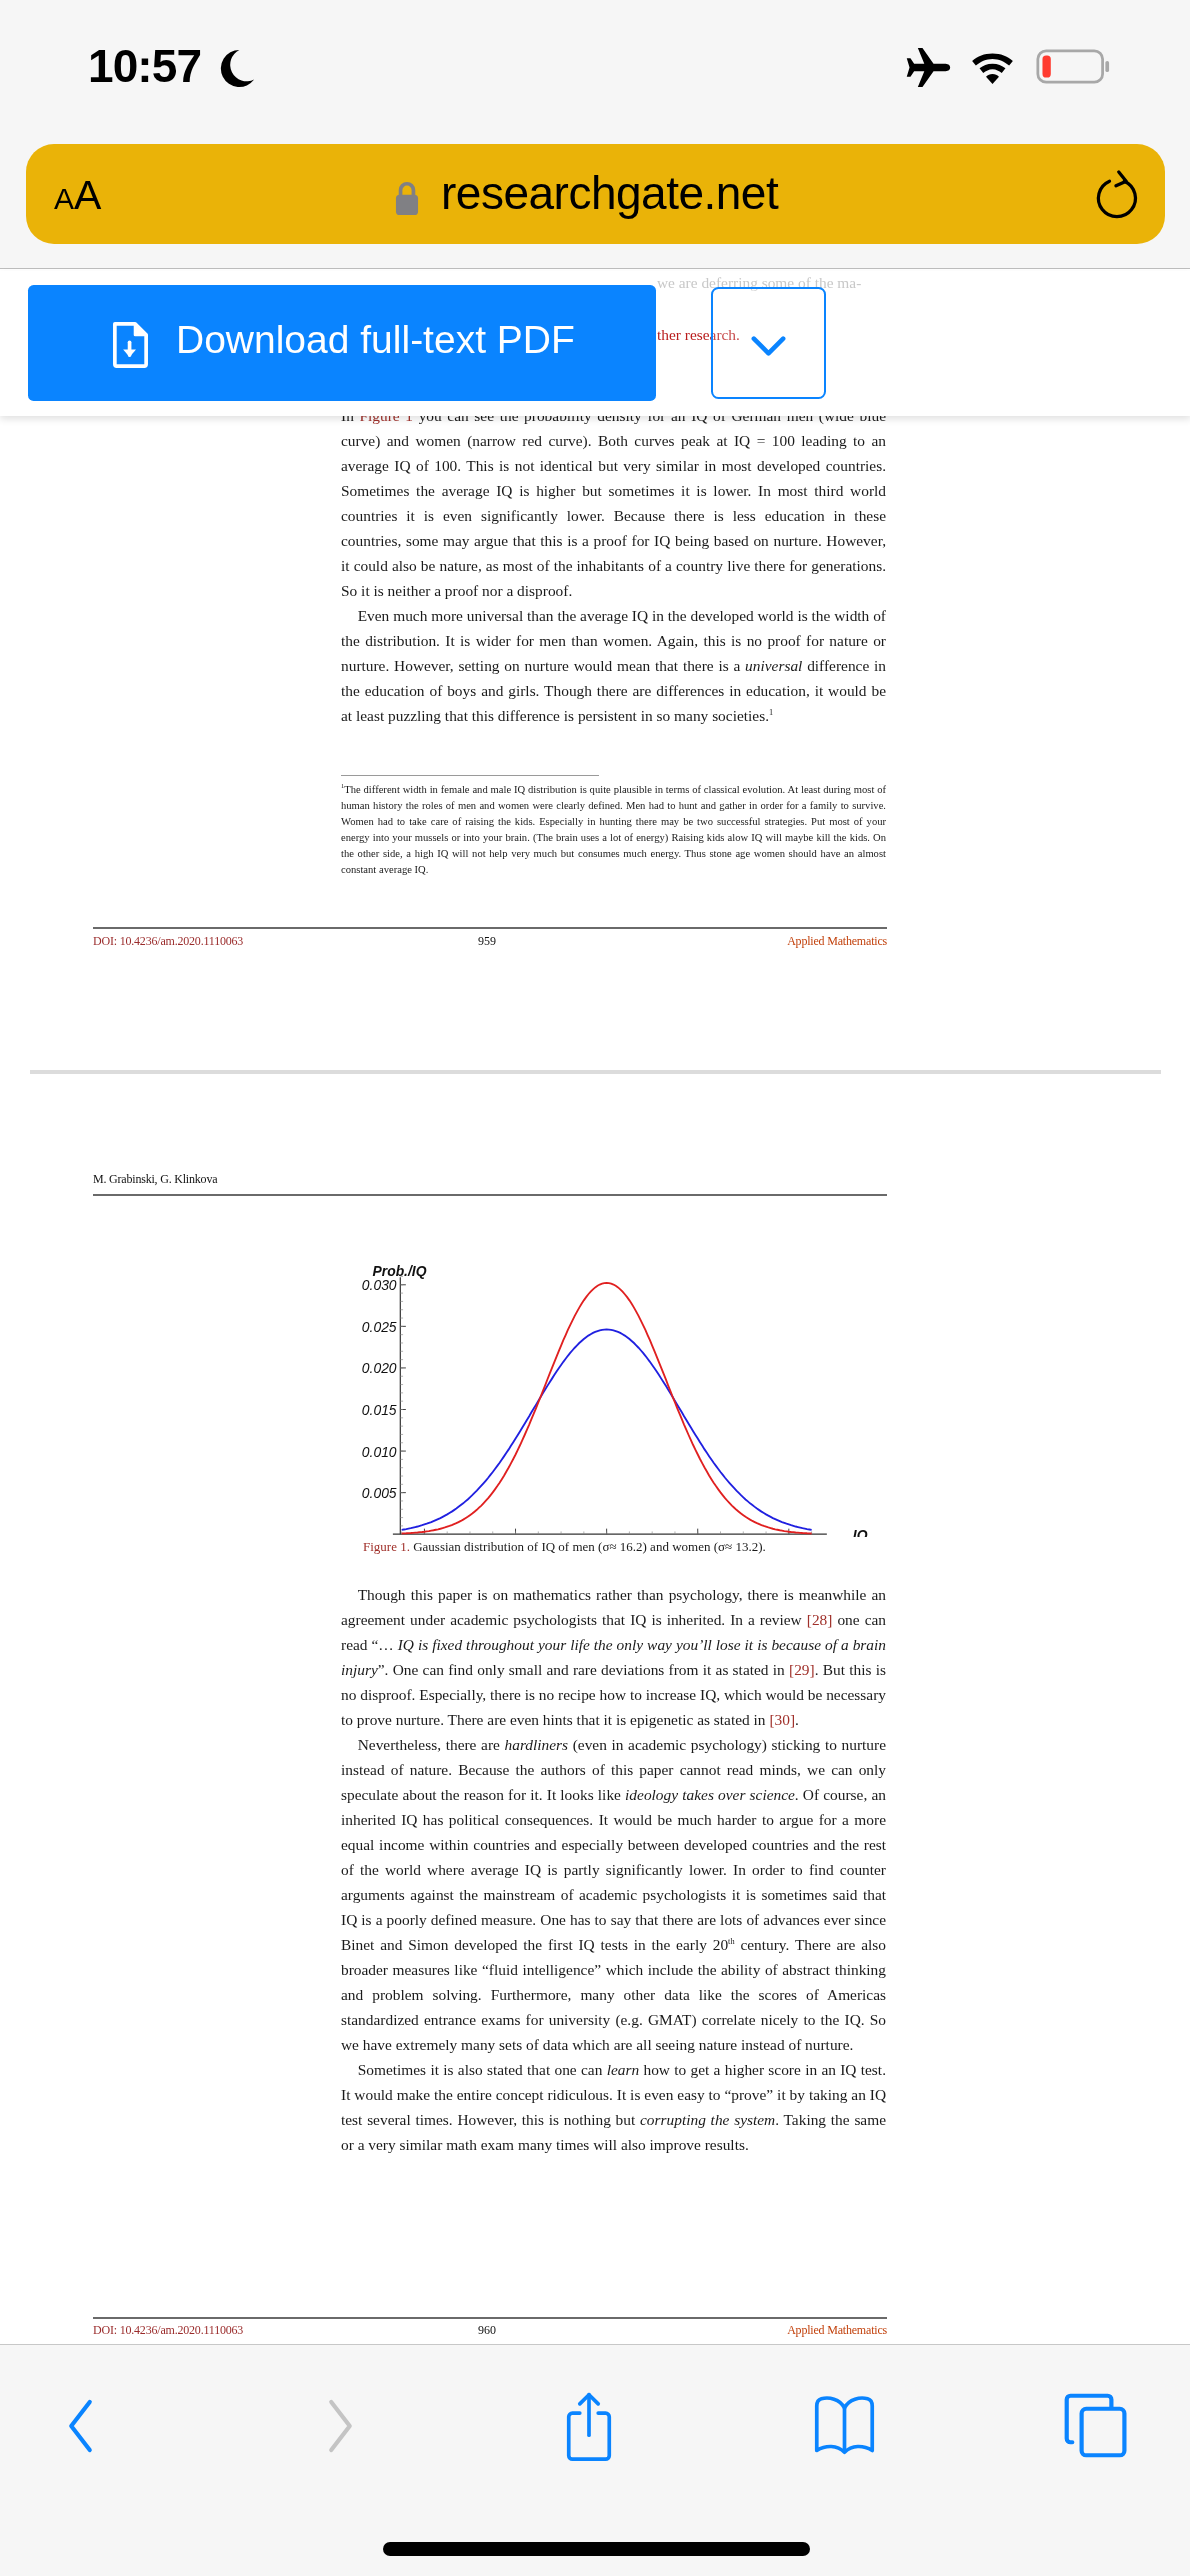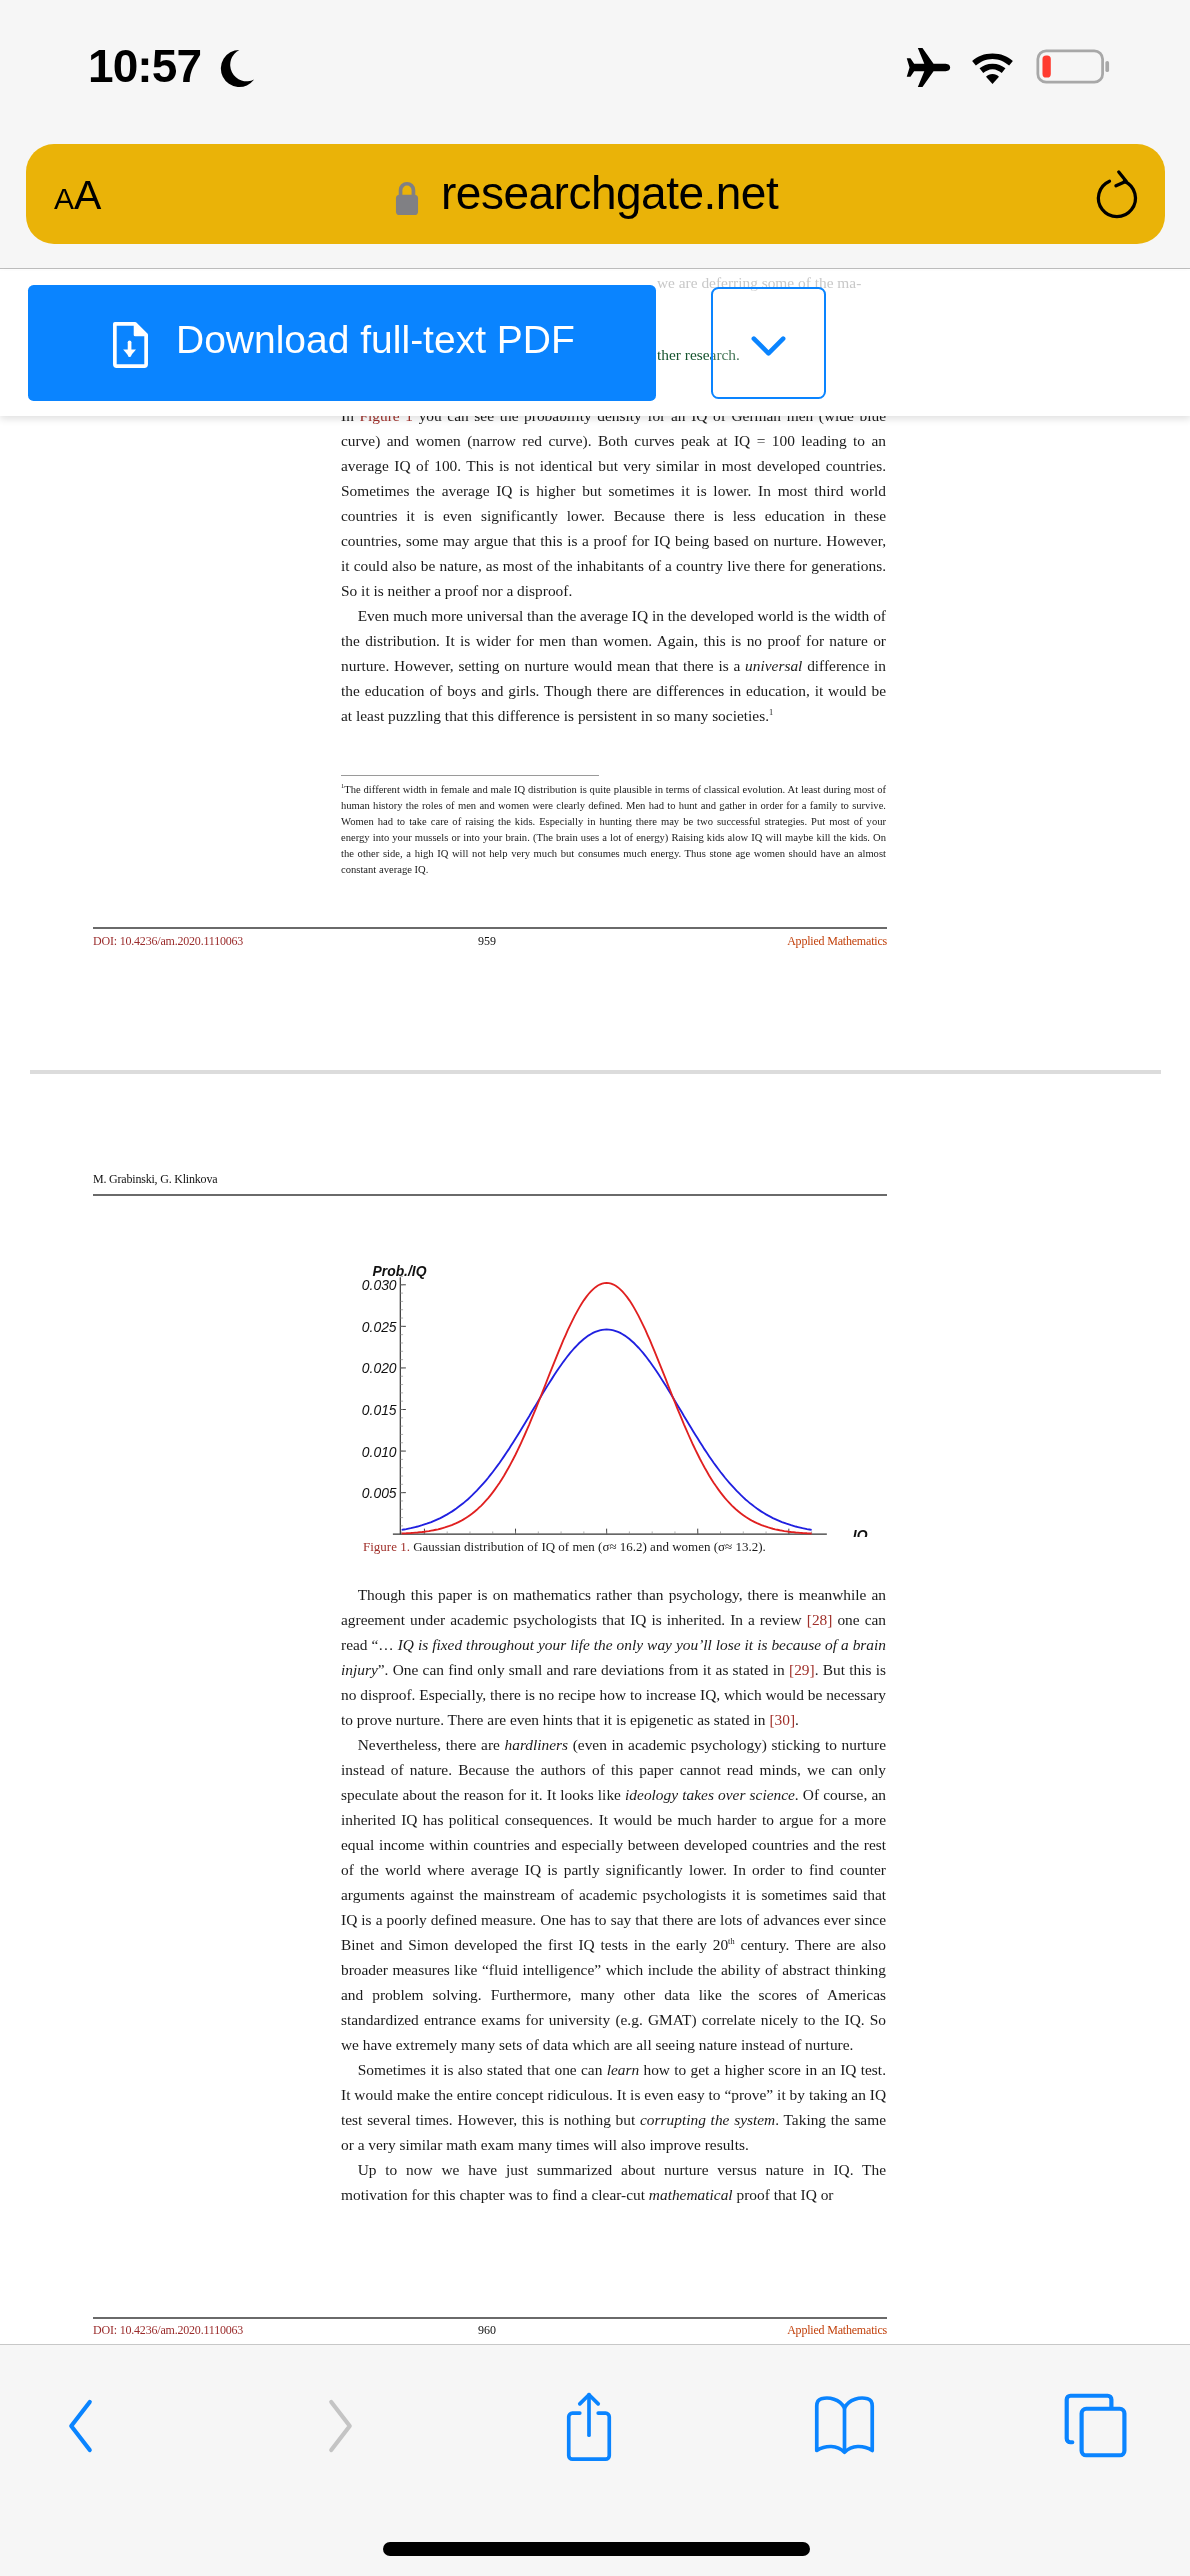--- a/index.html
+++ b/index.html
@@ -37,21 +37,21 @@
   .fn-rule { position: absolute; left: 341px; width: 258px; height: 0.9px; background: #9a9a9a; }
 
   .running-rule { position: absolute; left: 93px; width: 794px; height: 1.9px; background: #6a6a6a; }
   .footer-doi { position: absolute; left: 93px; font-size: 12px; color: #9a2b2b; letter-spacing: -0.2px; }
   .footer-page { position: absolute; left: 478px; font-size: 12px; color: #111; }
   .footer-journal { position: absolute; right: 304px; font-size: 12px; color: #c2410c; letter-spacing: -0.2px; }
   .header-authors { position: absolute; left: 93px; font-size: 12px; color: #111; letter-spacing: -0.2px; }
   .page-sep { position: absolute; left: 30px; width: 1131px; height: 3.7px; background: #dcdcdc; }
   .dl-shadow { position: absolute; left: 0; top: 271px; width: 1191px; height: 145px; background: #ffffff; box-shadow: 0 3.7px 7.4px rgba(0,0,0,0.12); }
   .dl-ghost-1 { position: absolute; left: 657px; top: 274px; font-size: 15.4px; color: #c8c8c8; }
-  .dl-ghost-2 { position: absolute; left: 657px; top: 326px; font-size: 15.4px; color: #14532d; margin-top: 20px; }
+  .dl-ghost-2 { position: absolute; left: 657px; top: 326px; font-size: 15.4px; color: #b91c1c; }
   .dl-button { position: absolute; left: 28px; top: 285px; width: 628px; height: 116px; background: #0a84ff; border-radius: 5.6px; color: #fff; cursor: pointer; }
   .dl-icon { position: absolute; left: 83px; top: 37px; width: 39px; height: 46px; }
   .dl-label { position: absolute; left: 148px; top: 33px; font-size: 39px; color: #fff; }
   .dl-more { position: absolute; left: 711px; top: 287px; width: 115px; height: 112px; border: 2.8px solid #0a84ff; border-radius: 7.4px; background: rgba(255,255,255,0.2); cursor: pointer; }
   .dl-more svg { position: absolute; left: 37px; top: 46px; }
 
   
   .chart { position: absolute; left: 352px; top: 960px; width: 538px; height: 306px; font-style: italic; }
   .chart svg text { font-family: "Liberation Sans", sans-serif; }
   .caption { position: absolute; left: 363px; top: 1268px; font-size: 13px; color: #1a1a1a; }
@@ -207,21 +207,20 @@
       <path id="curve-men" fill="none" stroke="#2020e0" stroke-width="2" d="M53.4 322.3 L55.9 321.9 L58.4 321.5 L60.8 321.0 L63.3 320.5 L65.7 319.9 L68.2 319.3 L70.6 318.7 L73.1 318.0 L75.5 317.3 L78.0 316.5 L80.5 315.7 L82.9 314.8 L85.4 313.9 L87.8 312.9 L90.3 311.8 L92.7 310.7 L95.2 309.6 L97.7 308.3 L100.1 307.0 L102.6 305.6 L105.0 304.1 L107.5 302.6 L109.9 301.0 L112.4 299.3 L114.8 297.5 L117.3 295.6 L119.8 293.7 L122.2 291.6 L124.7 289.5 L127.1 287.2 L129.6 284.9 L132.0 282.5 L134.5 280.0 L136.9 277.4 L139.4 274.7 L141.9 271.9 L144.3 269.1 L146.8 266.1 L149.2 263.0 L151.7 259.9 L154.1 256.6 L156.6 253.3 L159.1 249.9 L161.5 246.4 L164.0 242.8 L166.4 239.2 L168.9 235.5 L171.3 231.7 L173.8 227.8 L176.3 223.9 L178.7 220.0 L181.2 216.0 L183.6 212.0 L186.1 207.9 L188.5 203.8 L191.0 199.7 L193.4 195.5 L195.9 191.4 L198.4 187.3 L200.8 183.2 L203.3 179.1 L205.7 175.0 L208.2 171.0 L210.6 167.0 L213.1 163.0 L215.6 159.2 L218.0 155.4 L220.5 151.6 L222.9 148.0 L225.4 144.5 L227.8 141.1 L230.3 137.8 L232.7 134.6 L235.2 131.5 L237.7 128.6 L240.1 125.9 L242.6 123.3 L245.0 120.8 L247.5 118.6 L249.9 116.5 L252.4 114.5 L254.8 112.8 L257.3 111.3 L259.8 109.9 L262.2 108.8 L264.7 107.9 L267.1 107.1 L269.6 106.6 L272.0 106.3 L274.5 106.2 L277.0 106.3 L279.4 106.6 L281.9 107.1 L284.3 107.9 L286.8 108.8 L289.2 109.9 L291.7 111.3 L294.1 112.8 L296.6 114.5 L299.1 116.5 L301.5 118.6 L304.0 120.8 L306.4 123.3 L308.9 125.9 L311.3 128.6 L313.8 131.5 L316.3 134.6 L318.7 137.8 L321.2 141.1 L323.6 144.5 L326.1 148.0 L328.5 151.6 L331.0 155.4 L333.4 159.2 L335.9 163.0 L338.4 167.0 L340.8 171.0 L343.3 175.0 L345.7 179.1 L348.2 183.2 L350.6 187.3 L353.1 191.4 L355.6 195.5 L358.0 199.7 L360.5 203.8 L362.9 207.9 L365.4 212.0 L367.8 216.0 L370.3 220.0 L372.8 223.9 L375.2 227.8 L377.7 231.7 L380.1 235.5 L382.6 239.2 L385.0 242.8 L387.5 246.4 L389.9 249.9 L392.4 253.3 L394.9 256.6 L397.3 259.9 L399.8 263.0 L402.2 266.1 L404.7 269.1 L407.1 271.9 L409.6 274.7 L412.1 277.4 L414.5 280.0 L417.0 282.5 L419.4 284.9 L421.9 287.2 L424.3 289.5 L426.8 291.6 L429.2 293.7 L431.7 295.6 L434.2 297.5 L436.6 299.3 L439.1 301.0 L441.5 302.6 L444.0 304.1 L446.4 305.6 L448.9 307.0 L451.4 308.3 L453.8 309.6 L456.3 310.7 L458.7 311.8 L461.2 312.9 L463.6 313.9 L466.1 314.8 L468.5 315.7 L471.0 316.5 L473.5 317.3 L475.9 318.0 L478.4 318.7 L480.8 319.3 L483.3 319.9 L485.7 320.5 L488.2 321.0 L490.6 321.5 L493.1 321.9 L495.6 322.3"></path>
       <path id="curve-women" fill="none" stroke="#e02020" stroke-width="2" d="M53.4 326.2 L55.9 326.1 L58.4 326.0 L60.8 325.8 L63.3 325.7 L65.7 325.5 L68.2 325.3 L70.6 325.1 L73.1 324.8 L75.5 324.6 L78.0 324.3 L80.5 323.9 L82.9 323.6 L85.4 323.1 L87.8 322.7 L90.3 322.2 L92.7 321.7 L95.2 321.1 L97.7 320.4 L100.1 319.7 L102.6 318.9 L105.0 318.1 L107.5 317.2 L109.9 316.2 L112.4 315.1 L114.8 313.9 L117.3 312.7 L119.8 311.3 L122.2 309.8 L124.7 308.2 L127.1 306.5 L129.6 304.7 L132.0 302.7 L134.5 300.7 L136.9 298.4 L139.4 296.1 L141.9 293.5 L144.3 290.9 L146.8 288.1 L149.2 285.1 L151.7 281.9 L154.1 278.6 L156.6 275.1 L159.1 271.4 L161.5 267.6 L164.0 263.6 L166.4 259.4 L168.9 255.1 L171.3 250.6 L173.8 245.9 L176.3 241.0 L178.7 236.0 L181.2 230.8 L183.6 225.5 L186.1 220.0 L188.5 214.5 L191.0 208.8 L193.4 202.9 L195.9 197.0 L198.4 191.0 L200.8 184.9 L203.3 178.8 L205.7 172.6 L208.2 166.4 L210.6 160.1 L213.1 153.9 L215.6 147.7 L218.0 141.6 L220.5 135.5 L222.9 129.5 L225.4 123.6 L227.8 117.8 L230.3 112.2 L232.7 106.7 L235.2 101.5 L237.7 96.4 L240.1 91.5 L242.6 86.9 L245.0 82.6 L247.5 78.5 L249.9 74.8 L252.4 71.3 L254.8 68.2 L257.3 65.4 L259.8 62.9 L262.2 60.8 L264.7 59.1 L267.1 57.7 L269.6 56.8 L272.0 56.2 L274.5 56.0 L277.0 56.2 L279.4 56.8 L281.9 57.7 L284.3 59.1 L286.8 60.8 L289.2 62.9 L291.7 65.4 L294.1 68.2 L296.6 71.3 L299.1 74.8 L301.5 78.5 L304.0 82.6 L306.4 86.9 L308.9 91.5 L311.3 96.4 L313.8 101.5 L316.3 106.7 L318.7 112.2 L321.2 117.8 L323.6 123.6 L326.1 129.5 L328.5 135.5 L331.0 141.6 L333.4 147.7 L335.9 153.9 L338.4 160.1 L340.8 166.4 L343.3 172.6 L345.7 178.8 L348.2 184.9 L350.6 191.0 L353.1 197.0 L355.6 202.9 L358.0 208.8 L360.5 214.5 L362.9 220.0 L365.4 225.5 L367.8 230.8 L370.3 236.0 L372.8 241.0 L375.2 245.9 L377.7 250.6 L380.1 255.1 L382.6 259.4 L385.0 263.6 L387.5 267.6 L389.9 271.4 L392.4 275.1 L394.9 278.6 L397.3 281.9 L399.8 285.1 L402.2 288.1 L404.7 290.9 L407.1 293.5 L409.6 296.1 L412.1 298.4 L414.5 300.7 L417.0 302.7 L419.4 304.7 L421.9 306.5 L424.3 308.2 L426.8 309.8 L429.2 311.3 L431.7 312.7 L434.2 313.9 L436.6 315.1 L439.1 316.2 L441.5 317.2 L444.0 318.1 L446.4 318.9 L448.9 319.7 L451.4 320.4 L453.8 321.1 L456.3 321.7 L458.7 322.2 L461.2 322.7 L463.6 323.1 L466.1 323.6 L468.5 323.9 L471.0 324.3 L473.5 324.6 L475.9 324.8 L478.4 325.1 L480.8 325.3 L483.3 325.5 L485.7 325.7 L488.2 325.8 L490.6 326.0 L493.1 326.1 L495.6 326.2"></path>
     </svg>
   </div>
   <div class="caption"><span class="fig">Figure 1.</span><span> Gaussian distribution of IQ of men (σ≈ 16.2) and women (σ≈ 13.2).</span></div>
 
   <div class="body-col" style="top:1311px;">
     <p class="ind"><span>Though this paper is on mathematics rather than psychology, there is meanwhile an agreement under academic psychologists that IQ is inherited. In a review </span><span class="ref">[28]</span><span> one can read “… </span><span class="ital">IQ is fixed throughout your life the only way you’ll lose it is because of a brain injury</span><span>”. One can find only small and rare deviations from it as stated in </span><span class="ref">[29]</span><span>. But this is no disproof. Especially, there is no recipe how to increase IQ, which would be necessary to prove nurture. There are even hints that it is epigenetic as stated in </span><span class="ref">[30]</span><span>.</span></p>
     <p class="ind"><span>Nevertheless, there are </span><span class="ital">hardliners</span><span> (even in academic psychology) sticking to nurture instead of nature. Because the authors of this paper cannot read minds, we can only speculate about the reason for it. It looks like </span><span class="ital">ideology takes over science</span><span>. Of course, an inherited IQ has political consequences. It would be much harder to argue for a more equal income within countries and especially between developed countries and the rest of the world where average IQ is partly significantly lower. In order to find counter arguments against the mainstream of academic psychologists it is sometimes said that IQ is a poorly defined measure. One has to say that there are lots of advances ever since Binet and Simon developed the first IQ tests in the early 20</span><sup>th</sup><span> century. There are also broader measures like “fluid intelligence” which include the ability of abstract thinking and problem solving. Furthermore, many other data like the scores of Americas standardized entrance exams for university (e.g. GMAT) correlate nicely to the IQ. So we have extremely many sets of data which are all seeing nature instead of nurture.</span></p>
     <p class="ind"><span>Sometimes it is also stated that one can </span><span class="ital">learn</span><span> how to get a higher score in an IQ test. It would make the entire concept ridiculous. It is even easy to “prove” it by taking an IQ test several times. However, this is nothing but </span><span class="ital">corrupting the system</span><span>. Taking the same or a very similar math exam many times will also improve results.</span></p>
-    <p class="ind"><span>Up to now we have just summarized about nurture versus nature in IQ. The motivation for this chapter was to find a clear-cut </span><span class="ital">mathematical</span><span> proof that IQ or</span></p>
   </div>
 
   <div class="running-rule" style="top:2046px;"></div>
   <span class="footer-doi" style="top:2052px;">DOI: 10.4236/am.2020.1110063</span>
   <span class="footer-page" style="top:2052px;">960</span>
   <span class="footer-journal" style="top:2052px;">Applied Mathematics</span>
 </div>
 
 <div class="dl-shadow"></div>
 <span class="dl-ghost-1 serif">we are deferring some of the ma-</span>

